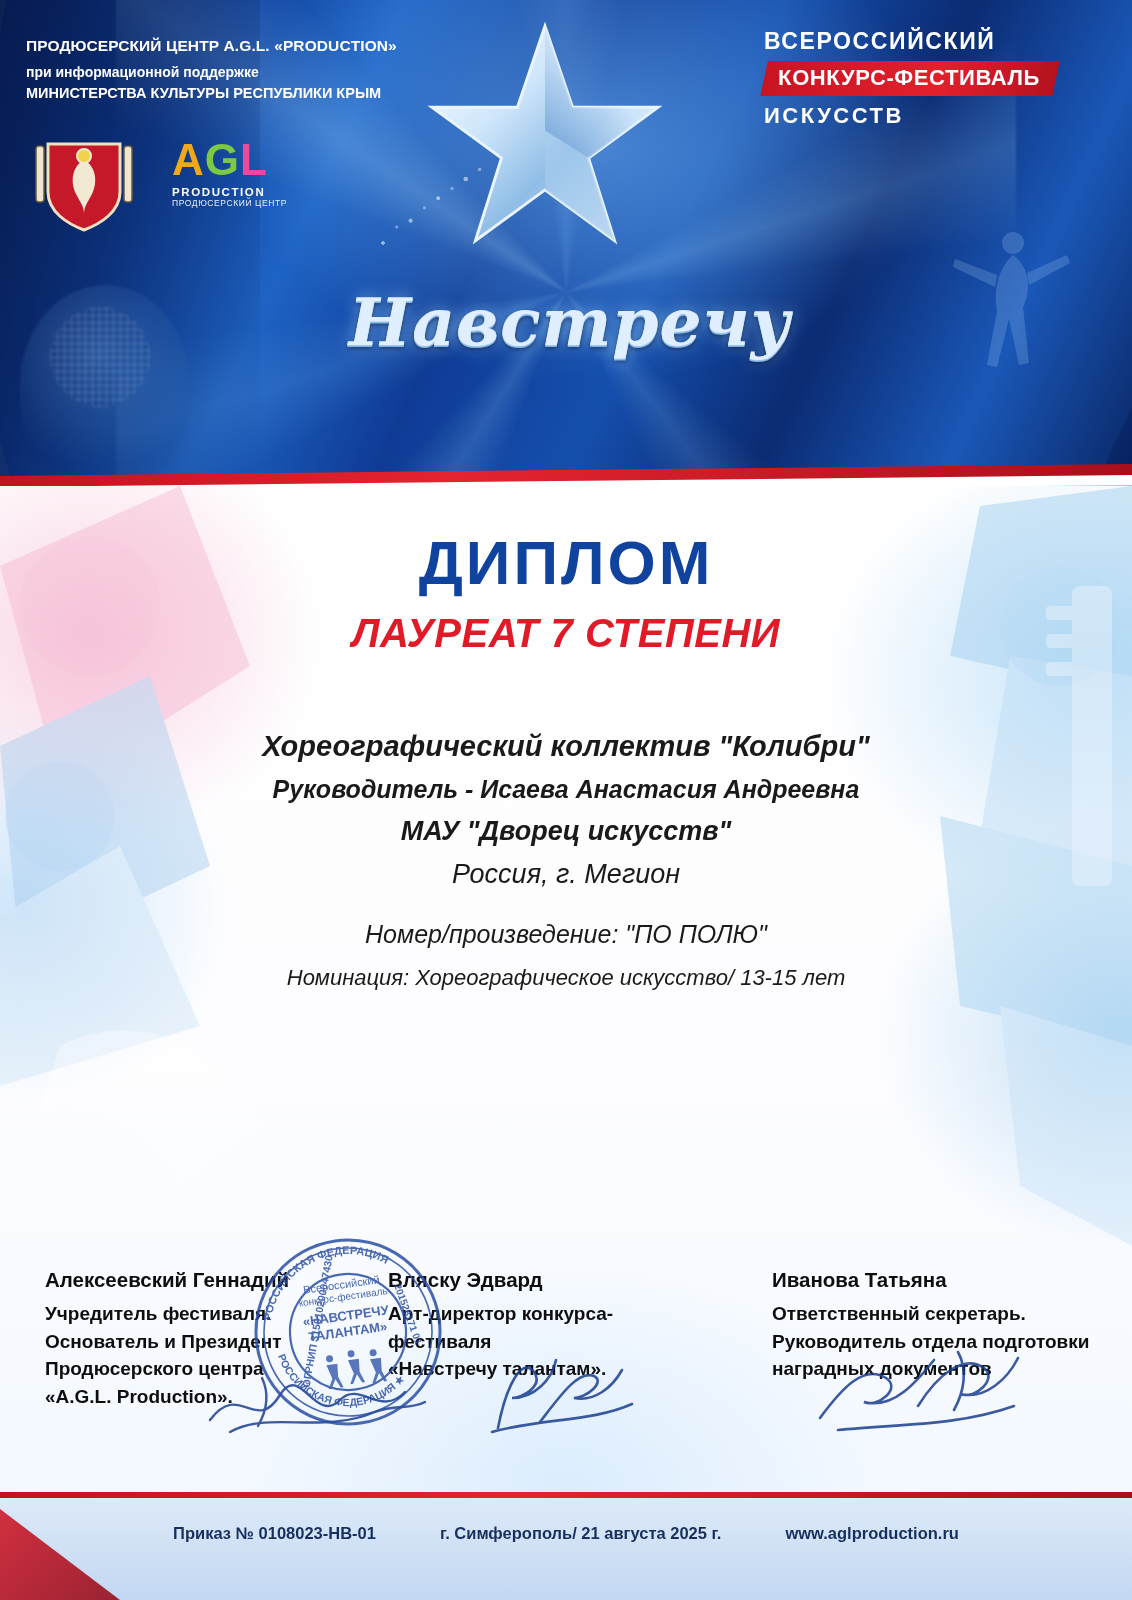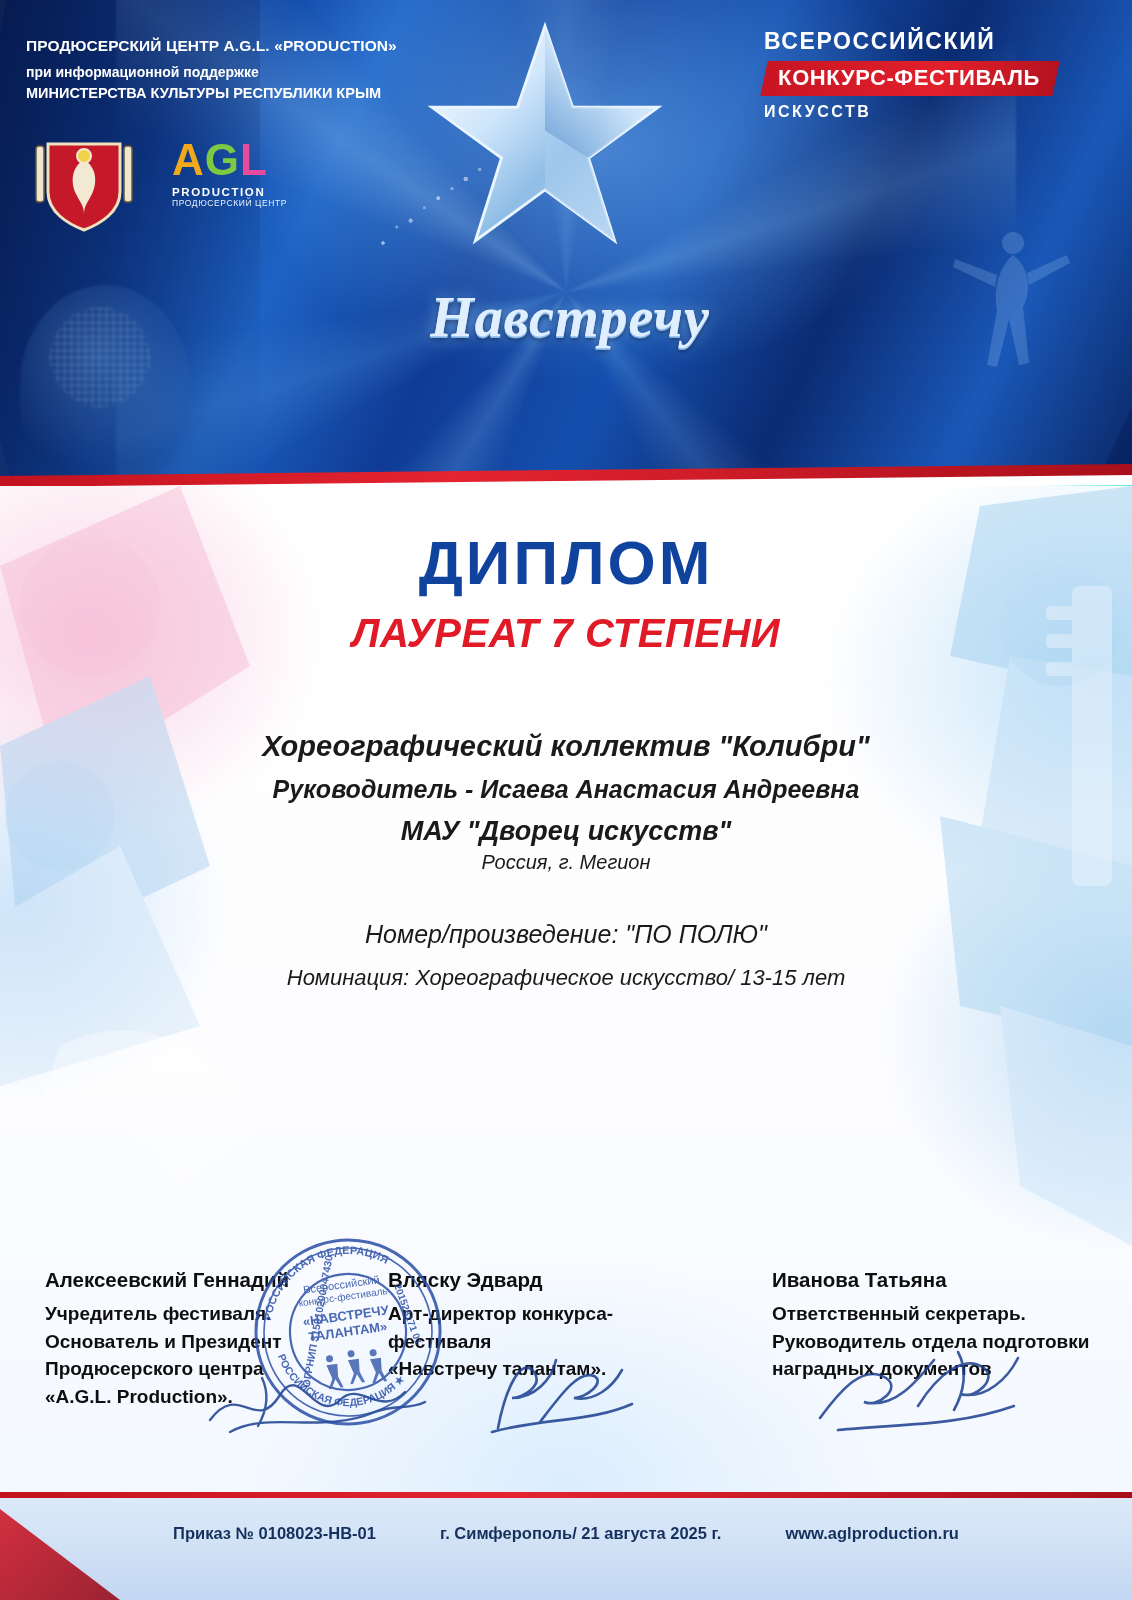--- a/index.html
+++ b/index.html
@@ -107,21 +107,21 @@
     transform: skewX(-12deg);
     display: inline-block;
     padding: 4px 16px 5px 14px;
   }
   .event-line2 {
     transform: skewX(12deg);
     display: inline-block;
     color: #ffffff; font-size: 22px; font-weight: bold; letter-spacing: .6px;
   }
   .event-line3 {
-    margin-top: 7px; color: #ffffff; font-size: 16px; font-weight: bold; letter-spacing: 2.5px;
+    margin-top: 7px; color: #ffffff; font-size: 22px; font-weight: bold; letter-spacing: 2.5px;
   }
 
   
   .star-wrap { position: absolute; left: 330px; top: 5px; width: 440px; height: 300px; }
   .star-sparkle {
     position:absolute; left:30px; top:110px; width:230px; height:160px;
     background:
       radial-gradient(circle at 10% 80%, rgba(255,255,255,.55) 0 1.5px, transparent 2px),
       radial-gradient(circle at 22% 66%, rgba(255,255,255,.5) 0 1.8px, transparent 2.4px),
       radial-gradient(circle at 34% 52%, rgba(255,255,255,.55) 0 1.6px, transparent 2.2px),
@@ -136,21 +136,21 @@
   .script-title {
     position: absolute; left: 300px; top: 290px; width: 540px; text-align: center;
     font-family: "DejaVu Serif", serif;
     font-style: italic; font-weight: bold;
     color: #dfefff;
     text-shadow:
       0 1px 0 #9fc6ec, 0 2px 0 #7fb0e0, 0 3px 5px rgba(0,0,20,.55),
       0 0 16px rgba(160,215,255,.6);
     line-height: .98;
   }
-  .script-1 { font-size: 56px; letter-spacing: 1px; font-family: Liberation Serif, serif; }
+  .script-1 { font-size: 66px; letter-spacing: 1px; }
   .script-2 { font-size: 66px; letter-spacing: 1px; margin-top: 6px; }
 
   
   .sep-red {
     position:absolute; left:0; top:470px; width:1132px; height:14px;
     background: linear-gradient(90deg,#c3121f,#e42430 40%,#a90f1b);
     transform: skewY(-0.6deg);
   }
   .sep-white {
     position:absolute; left:0; top:481px; width:1132px; height:10px;
@@ -196,21 +196,21 @@
     font-size: 40px; font-weight: bold; font-style: italic; letter-spacing: .5px;
     color:#e01a26;
   }
   .recipient {
     position:absolute; left:90px; top:730px; width:952px; text-align:center;
     color:#1a1a1a; font-style: italic;
   }
   .rec-1 { font-size: 29px; font-weight: bold; }
   .rec-2 { font-size: 25px; font-weight: bold; margin-top: 12px; }
   .rec-3 { font-size: 27px; font-weight: bold; margin-top: 12px; }
-  .rec-4 { font-size: 20px; margin-top: 4px; }
+  .rec-4 { font-size: 27px; margin-top: 12px; }
 
   .entry {
     position:absolute; left:90px; top:920px; width:952px; text-align:center;
     color:#1a1a1a; font-style: italic;
   }
   .entry-1 { font-size: 25px; }
   .entry-2 { font-size: 22px; margin-top: 16px; }
 
   
   .sig-block { position:absolute; color:#0e0e0e; }

